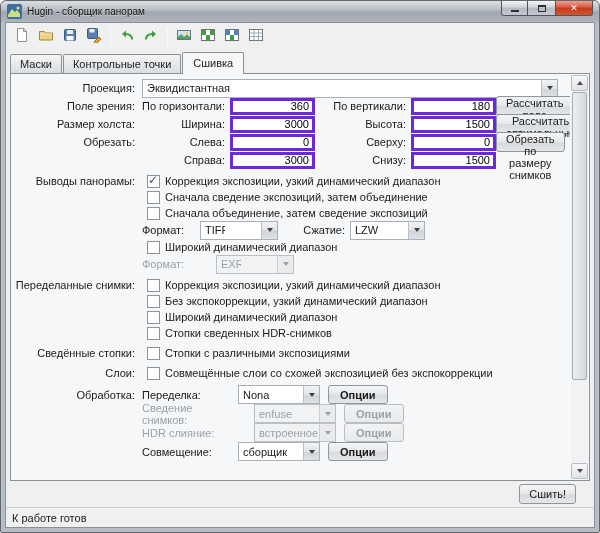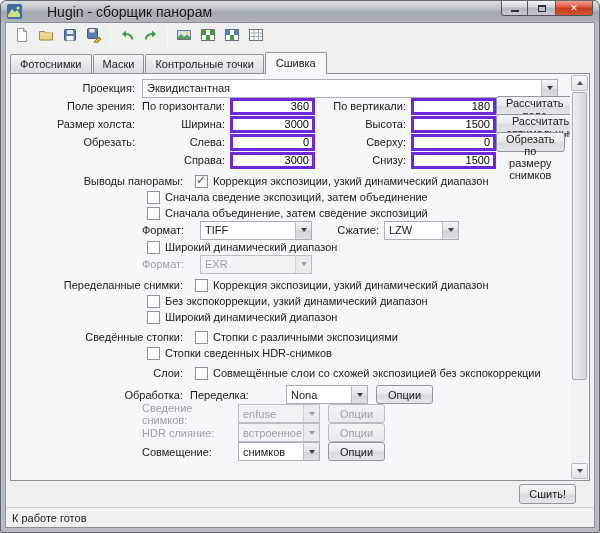--- a/index.html
+++ b/index.html
@@ -8,21 +8,21 @@
     font-family:"Liberation Sans","DejaVu Sans",sans-serif;
     font-size:11px; color:#1a1a1a; background:#fff;
   }
   .window{ position:relative; width:600px; height:533px; background:#b9bec5;
     border:1px solid #63686f; border-radius:6px 6px 2px 2px; overflow:hidden; }
   
   .titlebar{ height:21px; display:flex; align-items:center; padding:0 6px;
     background:linear-gradient(180deg,#dcdfe2 0%,#bac0c6 40%,#a2a8b0 55%,#afb4ba 100%);
     border-radius:5px 5px 0 0; position:relative; }
   .app-icon{ width:15px; height:15px; margin-right:5px; flex:none; }
-  .title-text{ font-size:14px; color:#101010; text-shadow:0 1px 0 rgba(255,255,255,.45);margin-left:20px; }
+  .title-text{ font-size:10px; color:#101010; text-shadow:0 1px 0 rgba(255,255,255,.45); }
   .win-controls{ position:absolute; top:0; right:6px; display:flex; }
   .win-btn{ width:27px; height:15px; border:1px solid #4e545b; border-top:none;
     display:flex; align-items:center; justify-content:center;
     background:linear-gradient(#f4f5f6,#cfd3d7 45%,#b4b9bf 50%,#c6cacf); cursor:default; }
   .win-btn.min{ border-radius:0 0 0 3px; }
   .win-btn.max{ border-left:none; border-right:none; }
   .win-btn.close{ width:38px; border-radius:0 0 3px 0;
     background:linear-gradient(#eba092,#d9573c 45%,#c33a1e 50%,#d0552f); }
   .glyph-min{ width:8px; height:2px; background:#2b2f33; margin-top:5px; }
   .glyph-max{ width:8px; height:7px; border:1px solid #2b2f33; border-top-width:2px; }
@@ -55,49 +55,49 @@
   .arr-up{ width:0; height:0; border-left:3px solid transparent; border-right:3px solid transparent;
     border-bottom:4px solid #4a4e54; }
   .arr-down{ width:0; height:0; border-left:3px solid transparent; border-right:3px solid transparent;
     border-top:4px solid #4a4e54; }
   .sb-thumb{ position:absolute; left:1px; right:1px; top:17px; height:288px;
     background:linear-gradient(90deg,#eceef0,#d4d8dc); border:1px solid #a7acb3; border-radius:2px; }
   
   .row{ display:flex; align-items:center; height:18px; }
   .row.cbr{ height:16px; }
   .row.procr{ height:19px; }
-  .gap{ margin-top:4px;padding-left:48px; }
+  .gap{ margin-top:4px; }
   .cat{ width:130px; text-align:right; padding-right:7px; flex:none; }
   .sub1{ width:88px; text-align:right; padding-right:5px; flex:none; }
   .sub2{ width:80px; text-align:right; padding-right:5px; margin-left:16px; flex:none; }
   .field{ width:85px; height:17px; border:3px solid #6d28d9; background:#fff;
     font:11px "Liberation Sans","DejaVu Sans",sans-serif; padding:0 3px;text-align:right; }
   .btn{ margin-left:auto; margin-right:16px; height:20px; padding:0 9px;
     border:1px solid #8e959d; border-radius:3px; color:#1a1a1a;
     background:linear-gradient(#f4f5f6,#e7e9eb 48%,#d8dbde 52%,#e4e6e9);
     font:11px "Liberation Sans","DejaVu Sans",sans-serif; }
-  .btn.opt{ margin-left:8px; margin-right:0; height:19px; padding:0 11px; }
+  .btn.opt{ margin-left:8px; margin-right:0; height:19px; padding:0 11px;font-weight:bold; }
   .btn.disabled{ color:#9aa0a6; background:linear-gradient(#f2f3f4,#e9eaec); border-color:#b9bdc2; }
   .combo{ display:flex; align-items:center; height:19px; border:1px solid #a9b0b8; background:#fff; }
   .combo-text{ flex:1; padding:0 4px; white-space:nowrap; overflow:hidden; }
   .combo-btn{ width:16px; height:100%; flex:none; display:flex; align-items:center; justify-content:center;
     background:linear-gradient(#f2f3f5,#e0e3e7 50%,#d0d4d9 50%,#dee1e5); border-left:1px solid #b9bec4; }
   .combo-btn::after{ content:""; border-left:3px solid transparent; border-right:3px solid transparent;
     border-top:4px solid #3c4046; }
-  .combo.disabled{ background:#f1f2f3; color:#9aa0a6; border-color:#bcc0c5; }
+  .combo.disabled{ background:#f1f2f3; color:#9aa0a6; border-color:#bcc0c5;margin-left:16px; }
   .combo.disabled .combo-btn{ background:#e9ebed; border-left-color:#cbcfd3; }
   .combo.disabled .combo-btn::after{ border-top-color:#9aa0a6; }
   .grow{ flex:1; margin-right:12px; }
   .checkbox{ width:13px; height:13px; flex:none; background:#fff; border:1px solid #8d939a;
     margin-left:5px; position:relative; }
   .checkbox.checked::after{ content:"✓"; position:absolute; left:0; top:-3px;
     font-size:12px; font-weight:bold; color:#31507a; }
   .cb-label{ margin-left:5px; white-space:nowrap; }
   .fmt-label{ width:58px; text-align:left; padding-right:5px; flex:none; }
-  .fmt-combo{ width:112px;gap:36px; }
+  .fmt-combo{ width:78px;gap:36px; }
   .cmp-label{ width:50px; text-align:right; padding-right:5px; margin-left:22px; flex:none; }
   .cmp-combo{ width:75px; }
   .proc-label{ width:96px; flex:none; }
   .proc-combo{ width:82px;justify-content:space-between; }
   .dis{ color:#9aa0a6; }
   
   .bottombar{ height:26px; display:flex; align-items:center; justify-content:flex-end; padding-right:18px; }
   .statusbar{ height:20px; border-top:1px solid #cdd0d4; display:flex; align-items:center;
     padding:0 6px; background:#f0f0f0; }
 </style>
@@ -198,21 +198,20 @@
       <button class="tool-btn">
         <span><svg width="16" height="16">
               <rect x="1.5" y="2.5" width="13" height="11" fill="#fff" stroke="#6a7380"></rect>
               <path d="M1.5 6h13M1.5 9.5h13M6 2.5v11M10.5 2.5v11" stroke="#9aa7b5"></path>
             </svg></span>
       </button>
     </div>
 
     <div class="notebook">
       <div class="tabs">
-        <span class="tab">Фотоснимки</span>
         <span class="tab">Маски</span>
         <span class="tab">Контрольные точки</span>
         <span class="tab active">Сшивка</span>
       </div>
 
       <div class="panel">
         <div class="panel-content">
 
           <div class="row">
             <span class="cat">Проекция:</span>
@@ -307,29 +306,29 @@
             <span class="cat"></span>
             <span class="checkbox"></span>
             <span class="cb-label">Без экспокоррекции, узкий динамический диапазон</span>
           </div>
           <div class="row cbr">
             <span class="cat"></span>
             <span class="checkbox"></span>
             <span class="cb-label">Широкий динамический диапазон</span>
           </div>
 
+          <div class="row cbr">
+            <span class="cat"></span>
+            <span class="checkbox"></span>
+            <span class="cb-label">Стопки сведенных HDR-снимков</span>
+          </div>
           <div class="row cbr gap">
             <span class="cat">Сведённые стопки:</span>
             <span class="checkbox"></span>
             <span class="cb-label">Стопки с различными экспозициями</span>
-          </div>
-          <div class="row cbr">
-            <span class="cat"></span>
-            <span class="checkbox"></span>
-            <span class="cb-label">Стопки сведенных HDR-снимков</span>
           </div>
 
           <div class="row cbr gap">
             <span class="cat">Слои:</span>
             <span class="checkbox"></span>
             <span class="cb-label">Совмещённые слои со схожей экспозицией без экспокоррекции</span>
           </div>
 
           <div class="row procr gap">
             <span class="cat">Обработка:</span>
@@ -355,21 +354,21 @@
             <div class="combo proc-combo disabled">
               <span class="combo-text">встроенное</span>
               <span class="combo-btn"></span>
             </div>
             <button class="btn opt disabled">Опции</button>
           </div>
           <div class="row procr">
             <span class="cat"></span>
             <span class="proc-label">Совмещение:</span>
             <div class="combo proc-combo">
-              <span class="combo-text">снимков</span>
+              <span class="combo-text">сборщик</span>
               <span class="combo-btn"></span>
             </div>
             <button class="btn opt">Опции</button>
           </div>
 
         </div>
 
         <div class="scrollbar">
           <div class="sb-btn up">
               <span class="arr-up"></span>

